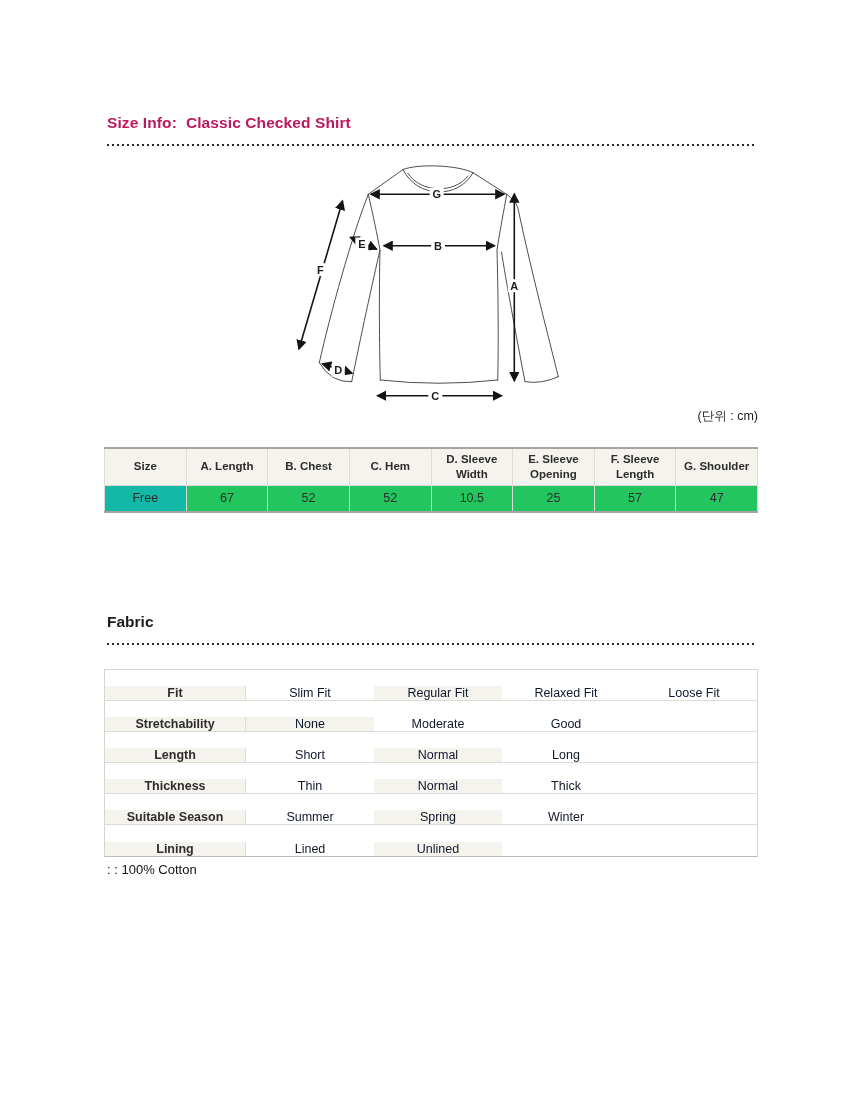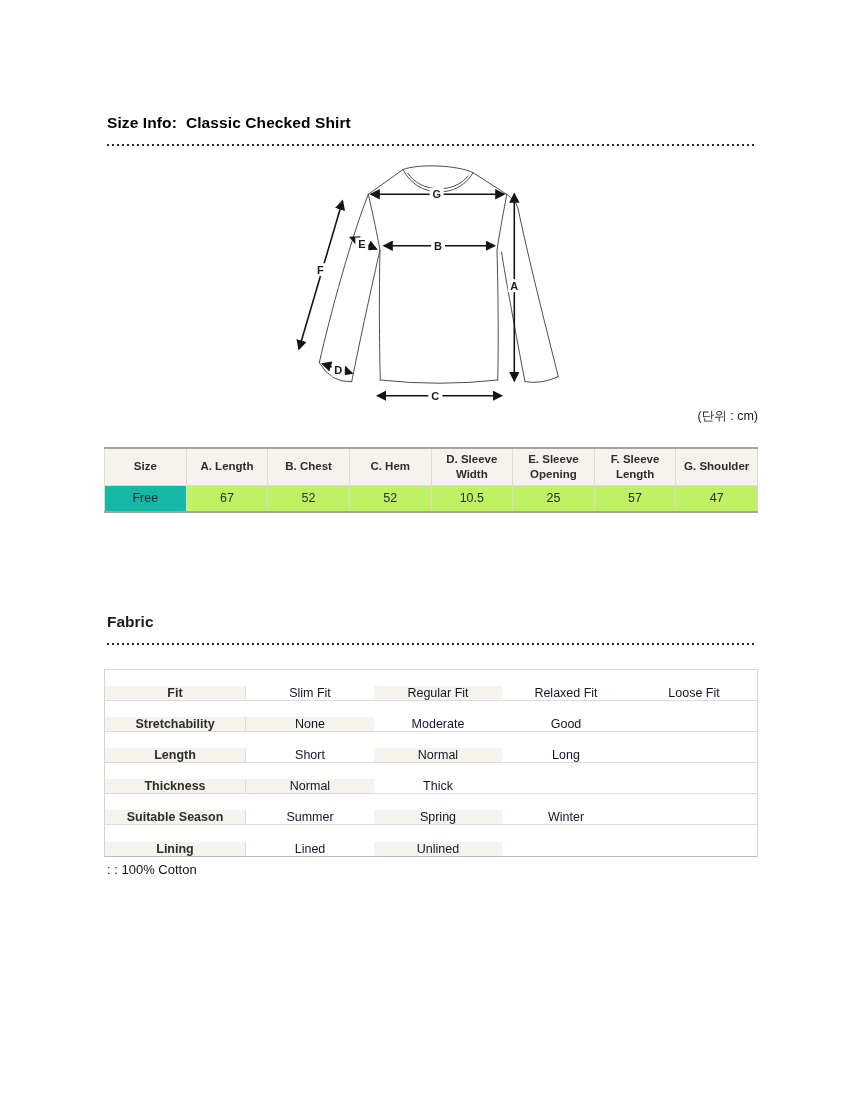--- a/index.html
+++ b/index.html
@@ -1,41 +1,41 @@
 <!DOCTYPE html>
 <html><head>
 <meta charset="utf-8">
 <style>
   * { margin:0; padding:0; box-sizing:border-box; }
   html,body { background:#ffffff; }
   body { font-family:"Liberation Sans","DejaVu Sans",sans-serif; color:#2e2d2b; }
   .page { position:relative; width:860px; height:1100px; background:#fff; overflow:hidden; }
 
-  .title-row { position:absolute; left:107px; top:114px; font-size:15.5px; font-weight:700; color:#000000; letter-spacing:.1px; }
+  .title-row { position:absolute; left:107px; top:114px; font-size:15.5px; font-weight:700; color:#be185d; letter-spacing:.1px; }
   .t-product { margin-left:9px; }
 
   .divider { position:absolute; height:2px; width:650px; left:107px;
     background-image:repeating-linear-gradient(to right,#2b2a28 0 2px,transparent 2px 5px); }
   .d1 { top:144px; }
   .d2 { top:643px; }
 
   .diagram { position:absolute; left:280px; top:160px; width:320px; height:250px; }
   .diagram svg { display:block; }
   .outline { fill:none; stroke:#4f4e4c; stroke-width:1; stroke-linejoin:round; stroke-linecap:round; }
   .arrow { fill:none; stroke:#141414; stroke-width:1.6; }
   .lblbox { fill:#ffffff; }
   .dl { font-family:"Liberation Sans","DejaVu Sans",sans-serif; font-size:11px; font-weight:700; fill:#1d1c1a; text-anchor:middle; }
 
   .unit-note { position:absolute; right:102px; top:408px; font-size:12.5px; color:#1d1c1a; }
 
   table.size-table { position:absolute; left:104px; top:447px; width:654px; border-collapse:collapse; table-layout:fixed;
     border-top:2px solid #a5a4a0; border-bottom:2px solid #a5a4a0; }
   table.size-table th, table.size-table td { border:1px solid #dcdbd6; text-align:center; vertical-align:middle; }
   table.size-table th { background:#f4f3ee; font-weight:700; font-size:11.5px; line-height:1.3; height:37px; padding:2px 5px; color:#2e2d2b; }
-  table.size-table td { background:#bef264; font-size:12.5px; height:27px; color:#2e2d2b; }
+  table.size-table td { background:#22c55e; font-size:12.5px; height:27px; color:#2e2d2b; }
   table.size-table td.shade { background:#14b8a6;margin-top:41px; }
 
   .fabric-title { position:absolute; left:107px; top:613px; font-size:15.5px; font-weight:700; color:#1d1c1a; }
 
   .fabric-table { position:absolute; left:104px; top:669px; width:654px; background:#fff;
     border:1px solid #d6d5d0; border-bottom-color:#bcbbb6; }
   .f-row { display:flex; height:31px; border-bottom:1px solid #dcdbd6;align-items:flex-end; }
   .f-row:last-child { border-bottom:none; }
   .f-label { width:141px; flex:0 0 141px; background:#f4f3ee; border-right:1px solid #dcdbd6;
     display:flex; align-items:center; justify-content:center; font-weight:700; font-size:12.5px; color:#2e2d2b; }
@@ -161,20 +161,21 @@
         <div class="f-cell">Good</div>
       </div>
       <div class="f-row">
         <div class="f-label">Length</div>
         <div class="f-cell">Short</div>
         <div class="f-cell selected">Normal</div>
         <div class="f-cell">Long</div>
       </div>
       <div class="f-row">
         <div class="f-label">Thickness</div>
+        <div class="f-cell">Thin</div>
         <div class="f-cell selected">Normal</div>
         <div class="f-cell">Thick</div>
       </div>
       <div class="f-row">
         <div class="f-label">Suitable Season</div>
         <div class="f-cell">Summer</div>
         <div class="f-cell selected">Spring</div>
         <div class="f-cell">Winter</div>
       </div>
       <div class="f-row">

